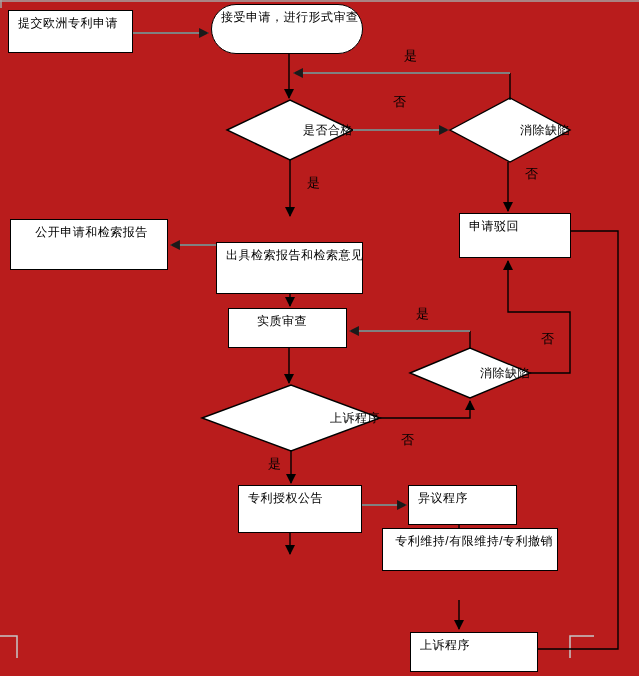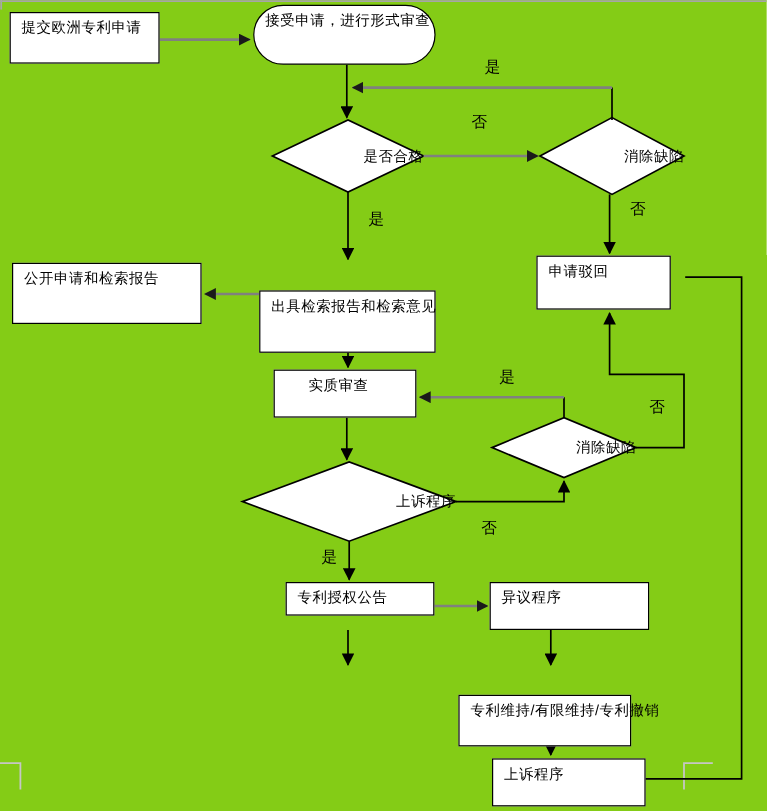--- a/index.html
+++ b/index.html
@@ -1,19 +1,19 @@
 <!DOCTYPE html>
 <html><head>
 <meta charset="utf-8">
 <style>
   html,body { margin:0; padding:0; background:#fff; }
   #canvas {
     position:relative;
     width:639px; height:676px;
-    background:#84cc16;
+    background:#b91c1c;
     font-family:"Liberation Sans","DejaVu Sans",sans-serif;
     overflow:hidden;
   }
   #wires { position:absolute; left:0; top:0; width:639px; height:676px; }
   .node {
     position:absolute;
     box-sizing:border-box;
     background:#ffffff;
     border:1.4px solid #000000;
     padding:5px 4px 0 9px;
@@ -82,27 +82,27 @@
         <polyline points="362,505 406,505" fill="none" stroke="#808080" stroke-width="2.2" marker-end="url(#arrow-gray)"></polyline>
         <polyline points="290,525 290,554" fill="none" stroke="#000000" stroke-width="1.4" marker-end="url(#arrow-black)"></polyline>
         <polyline points="459,525 459,554" fill="none" stroke="#000000" stroke-width="1.4" marker-end="url(#arrow-black)"></polyline>
         <polyline points="459,600 459,629" fill="none" stroke="#000000" stroke-width="1.4" marker-end="url(#arrow-black)"></polyline>
         <polyline points="571,231 618,231 618,649 522,649" fill="none" stroke="#000000" stroke-width="1.4" marker-end="url(#arrow-black)"></polyline>
       </g>
   </svg>
 
 <div class="node" style="left: 8px; top: 10px; width: 125px; height: 43px;">提交欧洲专利申请</div>
     <div class="node" style="left: 211px; top: 4px; width: 152px; height: 50px; border-radius: 25px;">接受申请，进行形式审查</div>
-    <div class="node" style="left: 10px; top: 219px; width: 158px; height: 51px;">公开申请和检索报告</div>
+    <div class="node" style="left: 10px; top: 219px; width: 158px; height: 51px; text-align: center;">公开申请和检索报告</div>
     <div class="node" style="left: 216px; top: 218px; width: 147px; height: 52px; margin-top: 24px;">出具检索报告和检索意见</div>
-    <div class="node" style="left: 447px; top: 213px; width: 112px; height: 45px;">申请驳回</div>
+    <div class="node" style="left: 459px; top: 213px; width: 112px; height: 45px;">申请驳回</div>
     <div class="node" style="left: 228px; top: 308px; width: 119px; height: 40px; padding-left: 28px;">实质审查</div>
-    <div class="node" style="left: 238px; top: 485px; width: 124px; height: 28px;">专利授权公告</div>
-    <div class="node" style="left: 408px; top: 485px; width: 133px; height: 40px;">异议程序</div>
-    <div class="node" style="left: 382px; top: 579px; width: 144px; height: 43px;">专利维持/有限维持/专利撤销</div>
+    <div class="node" style="left: 238px; top: 485px; width: 124px; height: 48px;">专利授权公告</div>
+    <div class="node" style="left: 408px; top: 485px; width: 109px; height: 40px;">异议程序</div>
+    <div class="node" style="left: 382px; top: 528px; width: 176px; height: 43px; text-align: right;">专利维持/有限维持/专利撤销</div>
     <div class="node" style="left: 410px; top: 632px; width: 128px; height: 40px;">上诉程序</div>
     <div class="diamond-label" style="left: 227px; top: 122px; width: 126px;">是否合格</div>
     <div class="diamond-label" style="left: 450px; top: 122px; width: 120px;">消除缺陷</div>
     <div class="diamond-label" style="left: 410px; top: 365px; width: 120px;">消除缺陷</div>
     <div class="diamond-label" style="left: 202px; top: 410px; width: 178px;">上诉程序</div>
     <span class="edge-label" style="left: 404px; top: 49px;">是</span>
     <span class="edge-label" style="left: 393px; top: 95px;">否</span>
     <span class="edge-label" style="left: 307px; top: 176px;">是</span>
     <span class="edge-label" style="left: 525px; top: 167px;">否</span>
     <span class="edge-label" style="left: 416px; top: 307px;">是</span>

